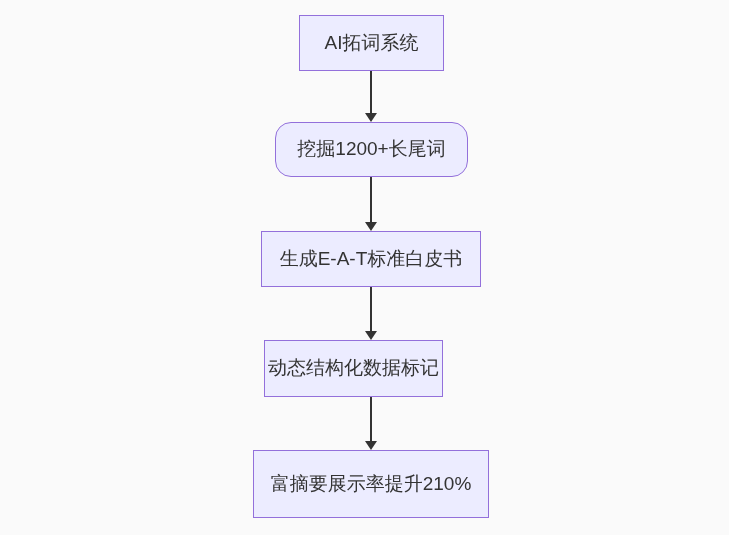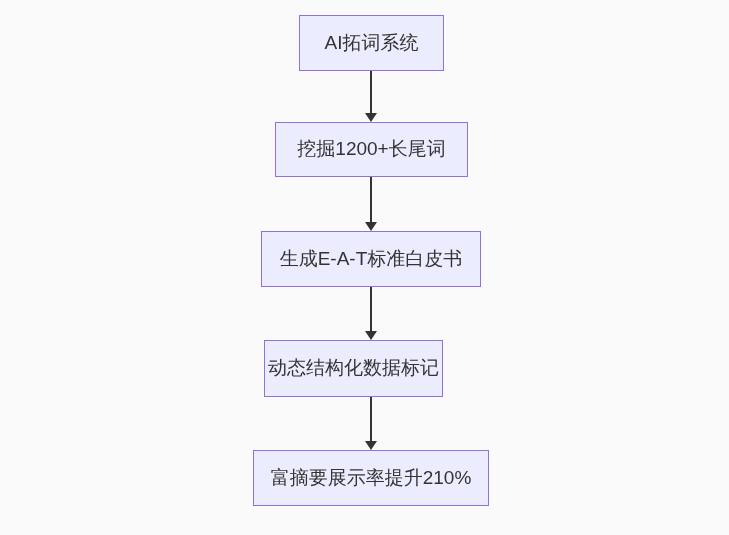--- a/index.html
+++ b/index.html
@@ -30,24 +30,24 @@
     align-items: center;
     justify-content: center;
   }
   .node .label {
     color: var(--text-color);
     font-size: 19px;
     line-height: 1.2;
     white-space: nowrap;
   }
   .n0 { left: 299px; top: 15px;  width: 145px; height: 56px; }
-  .n1 { left: 275px; top: 122px; width: 193px; height: 55px; }
+  .n1 { left: 275px; top: 122px; width: 193px; height: 55px; border-radius: 16px; }
   .n2 { left: 261px; top: 231px; width: 220px; height: 56px; }
   .n3 { left: 264px; top: 340px; width: 179px; height: 57px; }
-  .n4 { left: 253px; top: 450px; width: 236px; height: 56px; }
+  .n4 { left: 253px; top: 450px; width: 236px; height: 68px; }
   .edge {
     position: absolute;
     left: 364px;
     width: 14px;
     display: flex;
     flex-direction: column;
     align-items: center;
   }
   .edge .line {
     width: 2px;

